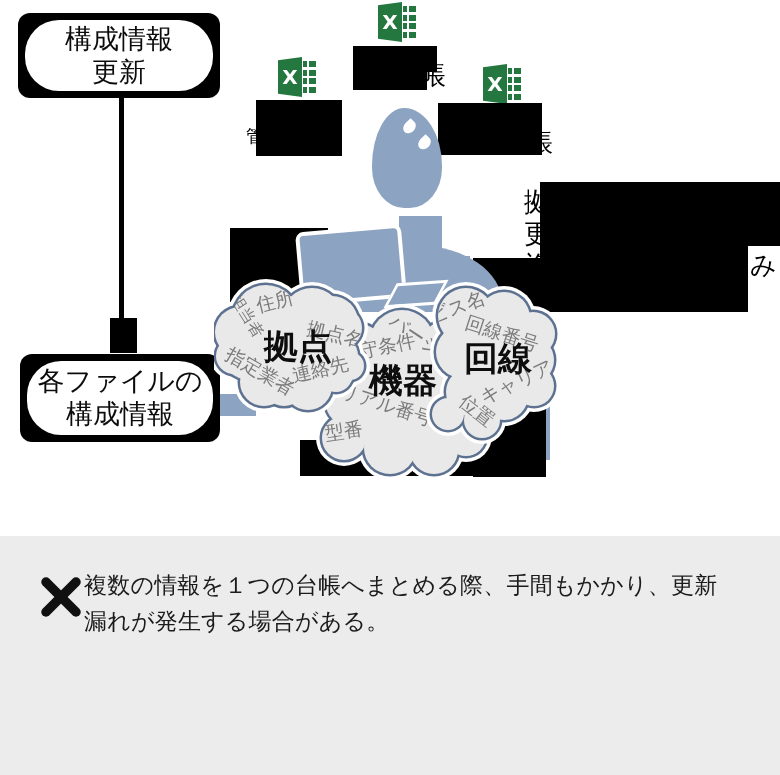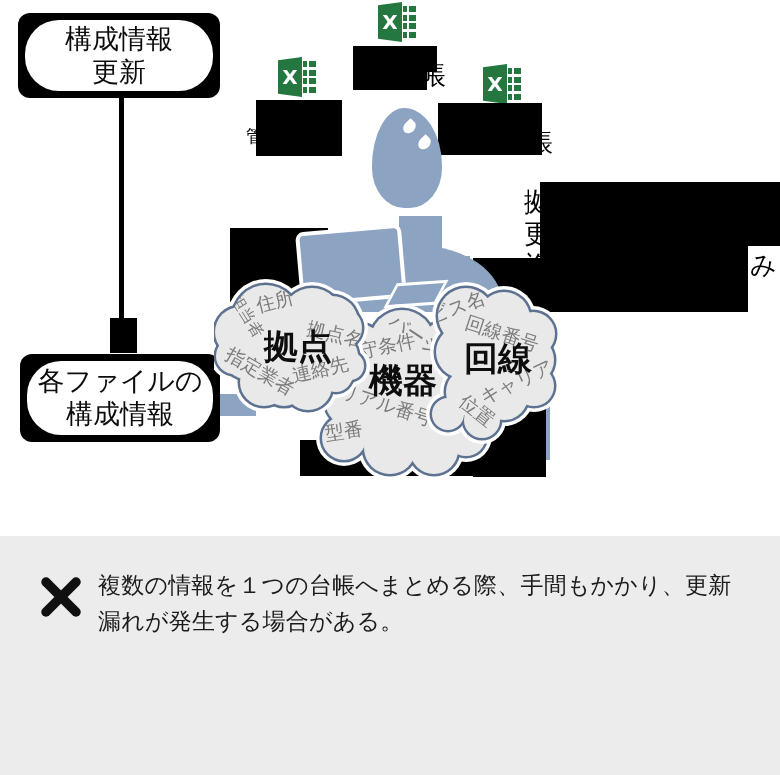--- a/index.html
+++ b/index.html
@@ -43,21 +43,21 @@
   
   #clouds-svg{position:absolute;left:214px;top:276px;z-index:7;}
   .cloud-term{font-size:19px;fill:#7b7b7b;}
   .cloud-term-sm{font-size:16px;fill:#7b7b7b;}
   .cloud-label{font-size:34px;font-weight:bold;fill:#0d0d0d;}
   
   .panel{position:absolute;left:0;top:536px;width:780px;height:239px;background:#ececec;z-index:8;}
   .issue-row{display:flex;align-items:flex-start;margin:0 0 28px 38px;}
   .issue-row:first-child{margin-top:32px;}
   .x-ic{flex:0 0 46px;margin-top:6px;}
-  .issue-text{font-size:23px;line-height:1.55;color:#1b1b1b;width:655px;margin-left:14px;
+  .issue-text{font-size:23px;line-height:1.55;color:#1b1b1b;width:655px;margin-left:0;
               letter-spacing:0.2px;}
 </style>
 </head>
 <body>
 
 <div id="stage">
 
   <div class="bubble-outer" style="left:18px;top:13px;width:202px;height:85px">
     <div class="bubble-inner">
       <span>構成情報</span>

